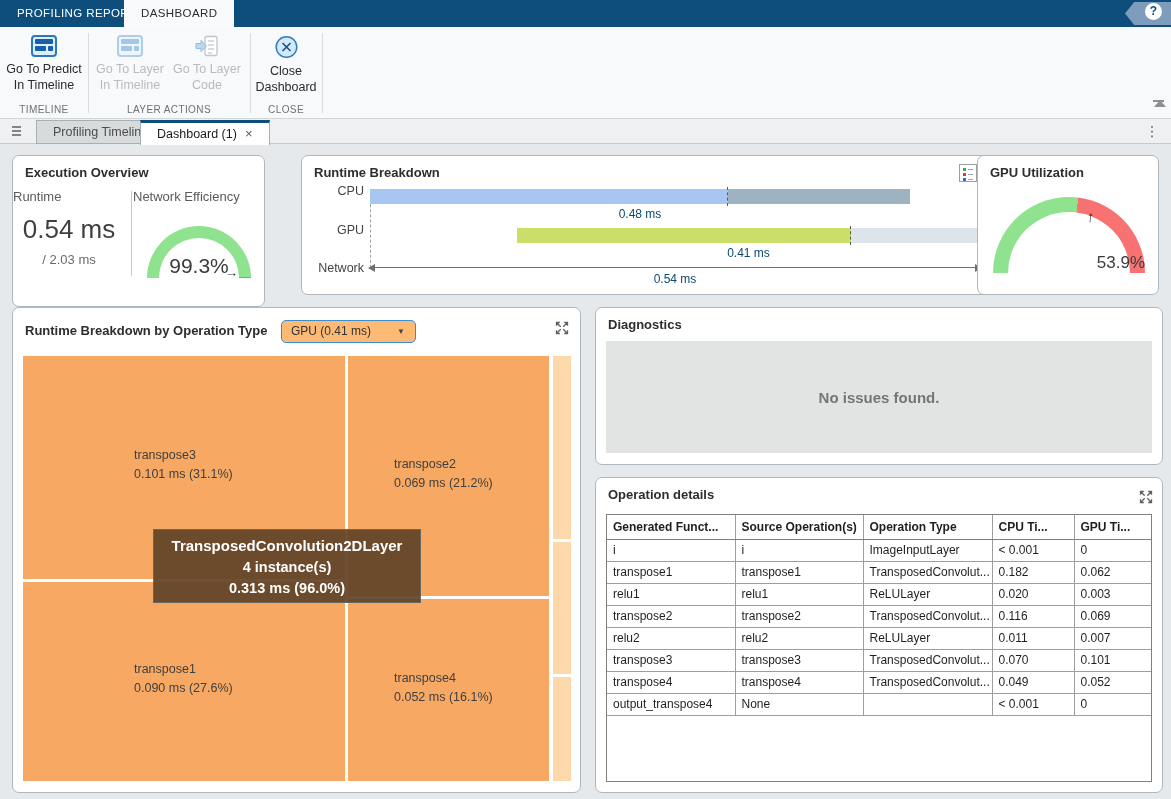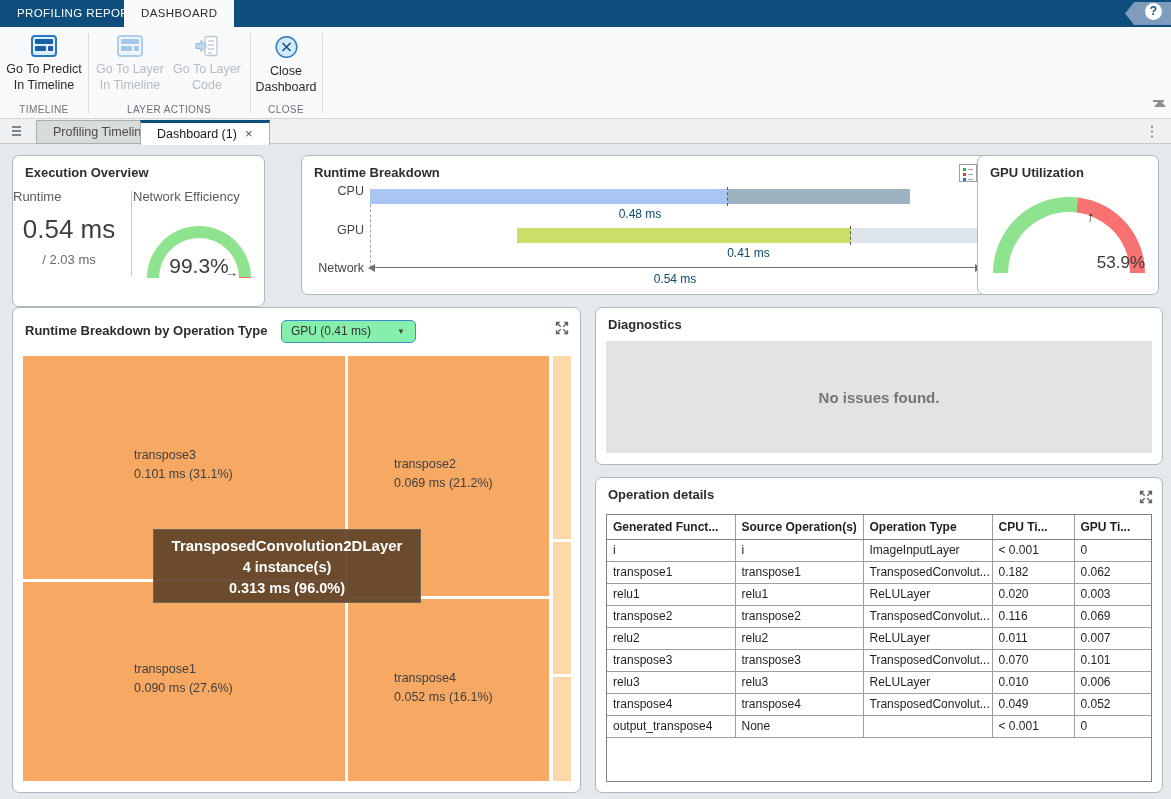--- a/index.html
+++ b/index.html
@@ -73,21 +73,21 @@
   .net-line { position:absolute; height:0; border-top:1.5px solid #707070; }
   .arr { position:absolute; width:0; height:0; border-top:4px solid transparent; border-bottom:4px solid transparent; }
   .arr.left { border-right:7px solid #707070; }
   .arr.right { border-left:7px solid #707070; }
 
   
   #p-gpu { left:977px; top:155px; width:182px; height:140px; }
 
   
   #p-tree { left:12px; top:307px; width:569px; height:486px; }
-  .dropdown { position:absolute; left:268px; top:12px; width:135px; height:23px; border:1px solid #3c8dce; border-radius:5px; background:#86efac; font-size:12px; color:#333; line-height:21px; padding-left:9px; cursor:pointer; }
+  .dropdown { position:absolute; left:268px; top:12px; width:135px; height:23px; border:1px solid #3c8dce; border-radius:5px; background:#fdba74; font-size:12px; color:#333; line-height:21px; padding-left:9px; cursor:pointer; }
   .dropdown .caret { position:absolute; right:10px; top:0; font-size:8px; color:#444; line-height:21px; }
   .expand-ic { position:absolute; width:16px; height:16px; cursor:pointer; }
   .tree { position:absolute; left:10px; top:48px; width:548px; height:425px; background:#fff; }
   .cell { position:absolute; background:#f7a862; cursor:pointer; }
   .cell.pale { background:#fcd8ab; }
   .cell-label { position:absolute; font-size:12.5px; line-height:19px; color:#3f3f3f; }
   .overlay-tip { position:absolute; left:130px; top:173px; width:268px; height:74px; background:rgba(97,67,40,.93); border:1px solid rgba(110,125,135,.55); color:#fff; text-align:center; font-weight:bold; }
   .overlay-tip .t1 { font-size:15px; margin-top:7px; }
   .overlay-tip .t2, .overlay-tip .t3 { font-size:14.5px; margin-top:5px; }
 
@@ -376,27 +376,20 @@
             <td>0.007</td>
           </tr>
           <tr>
             <td>transpose3</td>
             <td>transpose3</td>
             <td>TransposedConvolut...</td>
             <td>0.070</td>
             <td>0.101</td>
           </tr>
           <tr>
-            <td>relu3</td>
-            <td>relu3</td>
-            <td>ReLULayer</td>
-            <td>0.010</td>
-            <td>0.006</td>
-          </tr>
-          <tr>
             <td>transpose4</td>
             <td>transpose4</td>
             <td>TransposedConvolut...</td>
             <td>0.049</td>
             <td>0.052</td>
           </tr>
           <tr>
             <td>output_transpose4</td>
             <td>None</td>
             <td></td>

